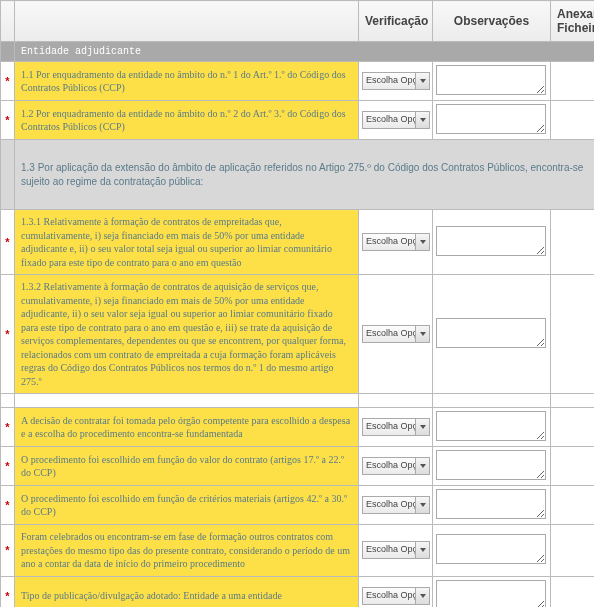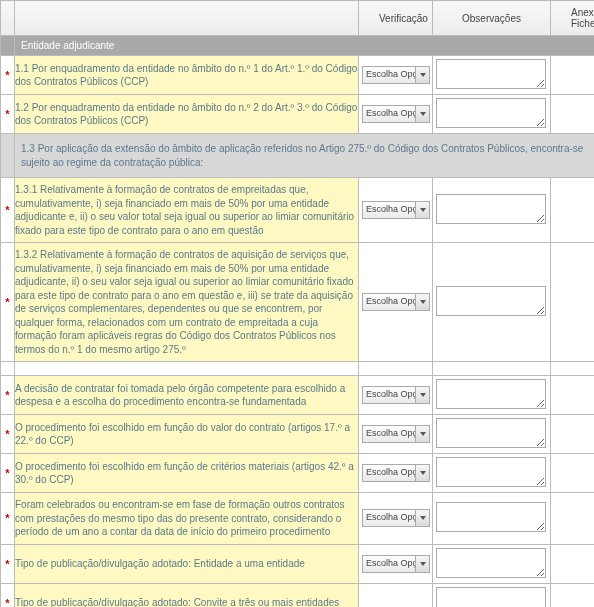--- a/index.html
+++ b/index.html
@@ -1,31 +1,31 @@
 <!DOCTYPE html>
 <html><head>
 <meta charset="utf-8">
 <style>
   * { box-sizing: border-box; margin: 0; padding: 0; }
   body { font-family: Arial, Helvetica, sans-serif; font-size: 10px; background: #fff; color: #5a7a8a; }
   .wrap { width: 594px; }
   table { border-collapse: collapse; width: 100%; table-layout: fixed; }
   th, td { border: 1px solid #bbb; vertical-align: middle; }
-  th { background: linear-gradient(#f8f8f8,#ececec); color: #444; font-weight: normal; font-size: 10px; padding: 6px 20px; text-align: center; }
+  th { background: linear-gradient(#f8f8f8,#ececec); color: #444; font-weight: bold; font-size: 12px; padding: 6px 6px; text-align: center; }
   .col-asterisk { width: 14px; }
   .col-desc { width: 344px; }
   .col-verif { width: 74px; }
   .col-obs { width: 118px; }
   .col-file { width: 44px; }
   td.ast { color: #c00; text-align: center; font-weight: bold; font-size: 11px; background:#fff; }
-  td.desc { padding: 5px 0; line-height: 1.35; background:#fef9c3; }
+  td.desc { padding: 5px 6px; line-height: 1.35; background:#fde047;font-family:Liberation Serif, serif; }
   td.cell { padding: 3px; background:#fff; text-align:left; }
   td.filecell { background:#fff; }
-  .section td { background: #a9a9a9; color: #fff; font-size: 10px; padding: 4px 6px; height: 20px; }
-  .subheader td { background: #d8d8d8; color: #5a7a8a; font-size: 10px; padding: 8px 6px; line-height:1.35;margin-top:47px; }
+  .section td { background: #a9a9a9; color: #fff; font-size: 10px; padding: 4px 6px; height: 20px; font-family: Liberation Mono, monospace; }
+  .subheader td { background: #d8d8d8; color: #5a7a8a; font-size: 10px; padding: 21px 6px; line-height:1.35;margin-top:47px; }
   .dropdown { display: inline-flex; align-items: stretch; border: 1px solid #aaa; background: linear-gradient(#fdfdfd,#eaeaea); height: 18px; width: 68px; font-size: 9px; color:#444; cursor:pointer; }
   .dropdown .dd-label { flex: 1; padding: 2px 3px; white-space: nowrap; overflow:hidden; }
   .dropdown .dd-arrow { width: 14px; border-left: 1px solid #aaa; display:flex; align-items:center; justify-content:center; background: linear-gradient(#f6f6f6,#dcdcdc); }
   .dropdown .dd-arrow::after { content:""; border-left:3px solid transparent; border-right:3px solid transparent; border-top:4px solid #555; }
   textarea.obs { width: 110px; height: 30px; resize: both; border: 1px solid #aaa; font-family: inherit; font-size:10px; padding:1px; }
   tr.blankrow td { height: 14px; background:#fff; }
 </style>
 </head>
 <body>
 <div class="wrap">

